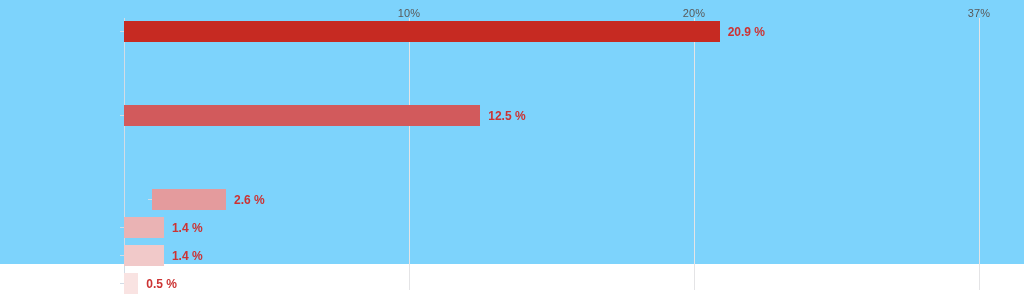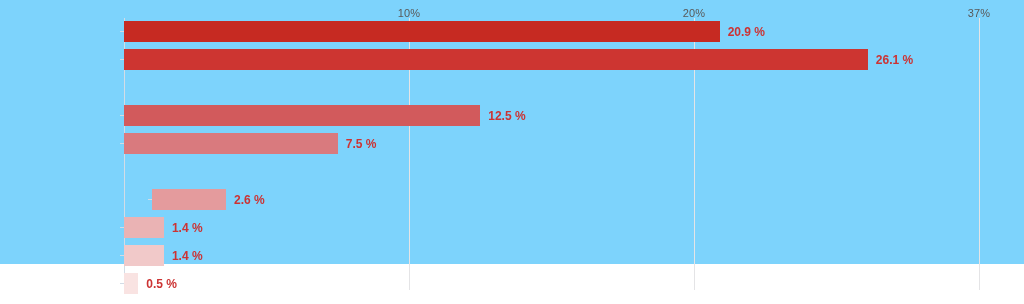--- a/index.html
+++ b/index.html
@@ -105,34 +105,24 @@
     </div>
 
 <div class="tick-label" style="left: 409px; color: rgb(89, 89, 89);">10%</div>
     <div class="tick-label" style="left: 694px; color: rgb(89, 89, 89);">20%</div>
     <div class="tick-label" style="left: 979px; color: rgb(89, 89, 89);">37%</div>
     <div class="row" style="top: 18px; left: 124px; width: 900px;">
       <div class="tickmark" style="background: rgb(211, 220, 230);"></div>
       <div class="bar" style="width: 595.65px; background: rgb(198, 42, 34);"></div>
       <div class="value-label" style="left: 603.65px; color: rgb(204, 51, 51);">20.9 %</div>
     </div>
-    <div class="row" style="top: 46px; left: 124px; width: 900px;">
-      <div class="tickmark" style="background: rgb(211, 220, 230);"></div>
-      <div class="bar" style="width: 743.85px; background: rgb(205, 53, 49);"></div>
-      <div class="value-label" style="left: 751.85px; color: rgb(204, 51, 51);">26.1 %</div>
-    </div>
     <div class="row" style="top: 102px; left: 124px; width: 900px; text-align: right;">
       <div class="tickmark" style="background: rgb(211, 220, 230);"></div>
       <div class="bar" style="width: 356.25px; background: rgb(210, 90, 92);"></div>
       <div class="value-label" style="left: 364.25px; color: rgb(204, 51, 51);">12.5 %</div>
-    </div>
-    <div class="row" style="top: 130px; left: 124px; width: 900px;">
-      <div class="tickmark" style="background: rgb(211, 220, 230);"></div>
-      <div class="bar" style="width: 213.75px; background: rgb(217, 122, 126);"></div>
-      <div class="value-label" style="left: 221.75px; color: rgb(204, 51, 51);">7.5 %</div>
     </div>
     <div class="row" style="top: 186px; left: 124px; width: 900px; margin-left: 28px;">
       <div class="tickmark" style="background: rgb(211, 220, 230);"></div>
       <div class="bar" style="width: 74.1px; background: rgb(228, 155, 157);"></div>
       <div class="value-label" style="left: 82.1px; color: rgb(204, 51, 51);">2.6 %</div>
     </div>
     <div class="row" style="top: 214px; left: 124px; width: 900px;">
       <div class="tickmark" style="background: rgb(211, 220, 230);"></div>
       <div class="bar" style="width: 39.9px; background: rgb(234, 179, 180);"></div>
       <div class="value-label" style="left: 47.9px; color: rgb(204, 51, 51);">1.4 %</div>

